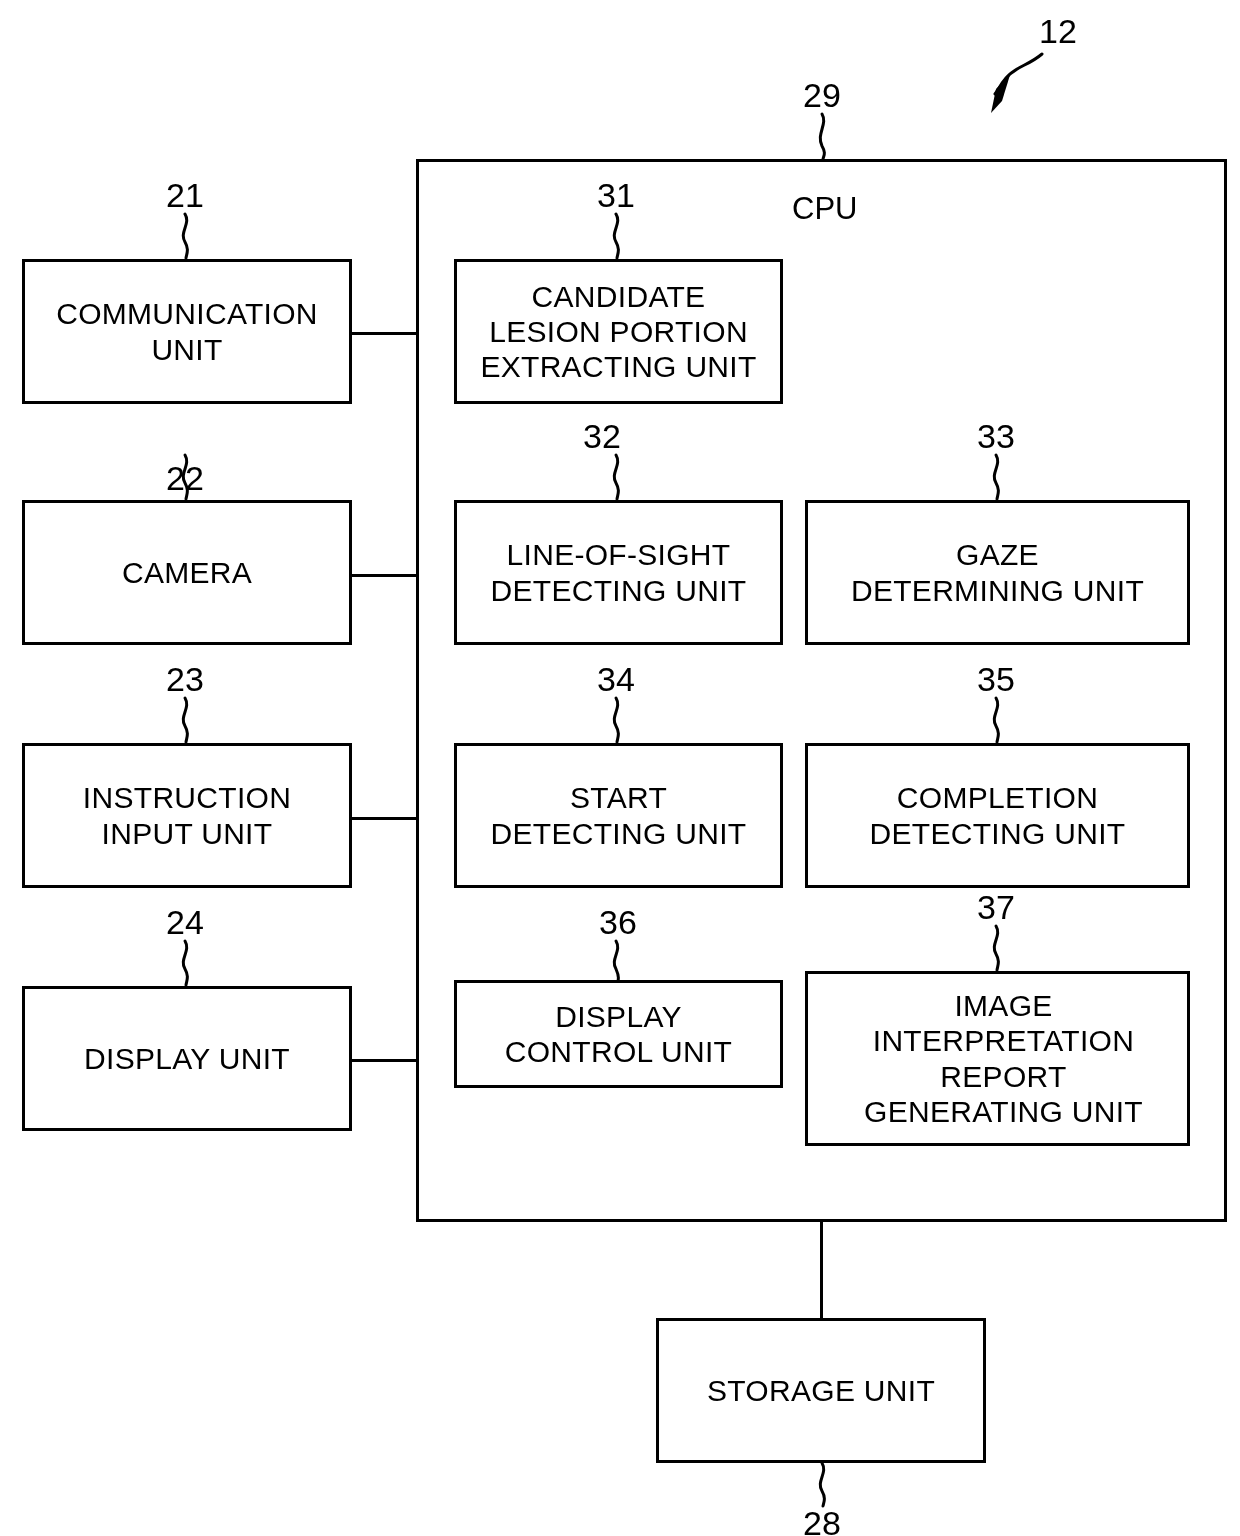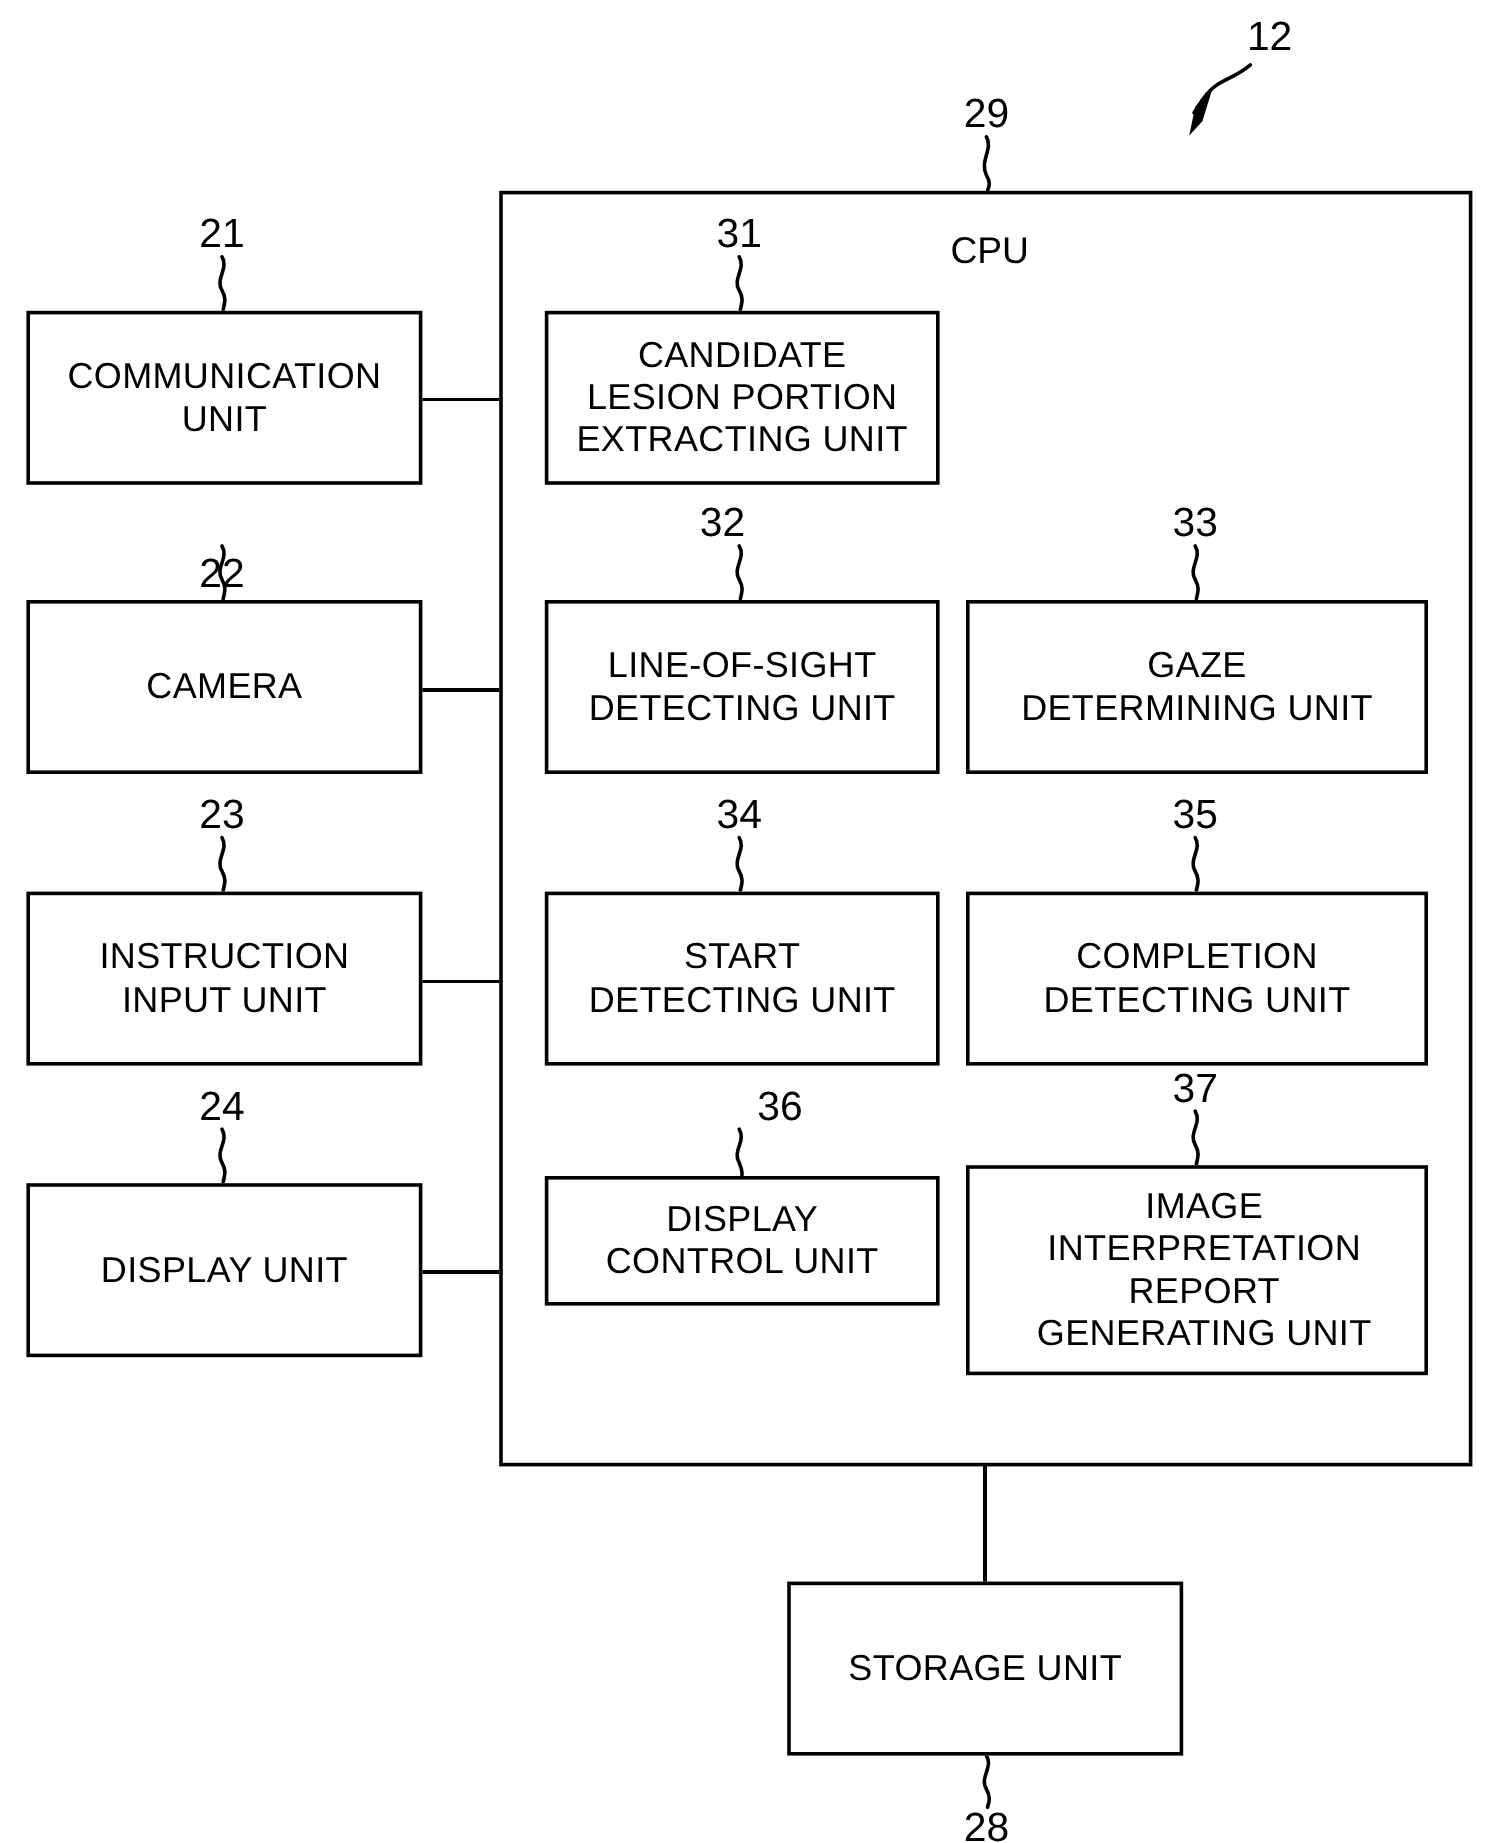--- a/index.html
+++ b/index.html
@@ -111,21 +111,21 @@
   <div class="ref-num" style="left:155px; top:178px; width:60px;">21</div>
   <div class="ref-num" style="left:155px; top:419px; width:60px;margin-top:42px;">22</div>
   <div class="ref-num" style="left:155px; top:662px; width:60px;">23</div>
   <div class="ref-num" style="left:155px; top:905px; width:60px;">24</div>
 
   <div class="ref-num" style="left:586px; top:178px; width:60px;">31</div>
   <div class="ref-num" style="left:572px; top:419px; width:60px;">32</div>
   <div class="ref-num" style="left:966px; top:419px; width:60px;">33</div>
   <div class="ref-num" style="left:586px; top:662px; width:60px;">34</div>
   <div class="ref-num" style="left:966px; top:662px; width:60px;">35</div>
-  <div class="ref-num" style="left:620px; top:905px; width:60px;text-align:center;">36</div>
+  <div class="ref-num" style="left:588px; top:905px; width:60px;text-align:center;">36</div>
   <div class="ref-num" style="left:966px; top:890px; width:60px;">37</div>
 
   <div class="ref-num" style="left:792px; top:1506px; width:60px;">28</div>
 
   <div class="unit-box" style="left:22px; top:500px; width:330px; height:145px;">
     <span class="unit-label">CAMERA</span>
   </div>
 
   <div class="unit-box" style="left:22px; top:259px; width:330px; height:145px;">
     <span class="unit-label">COMMUNICATION

